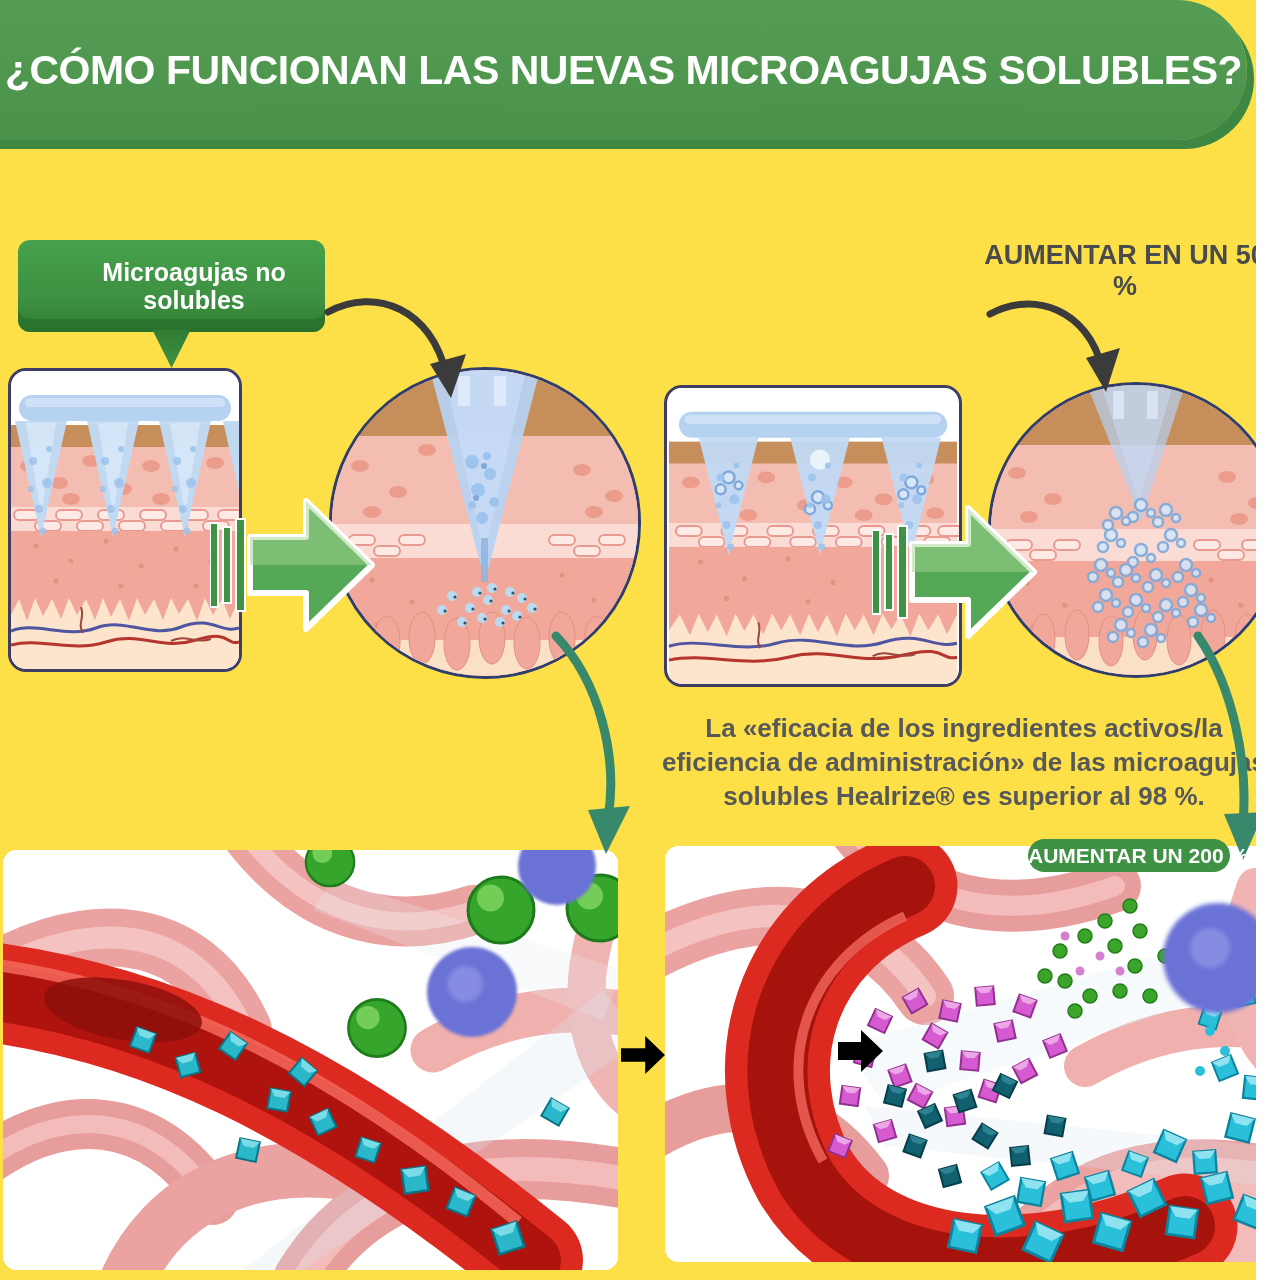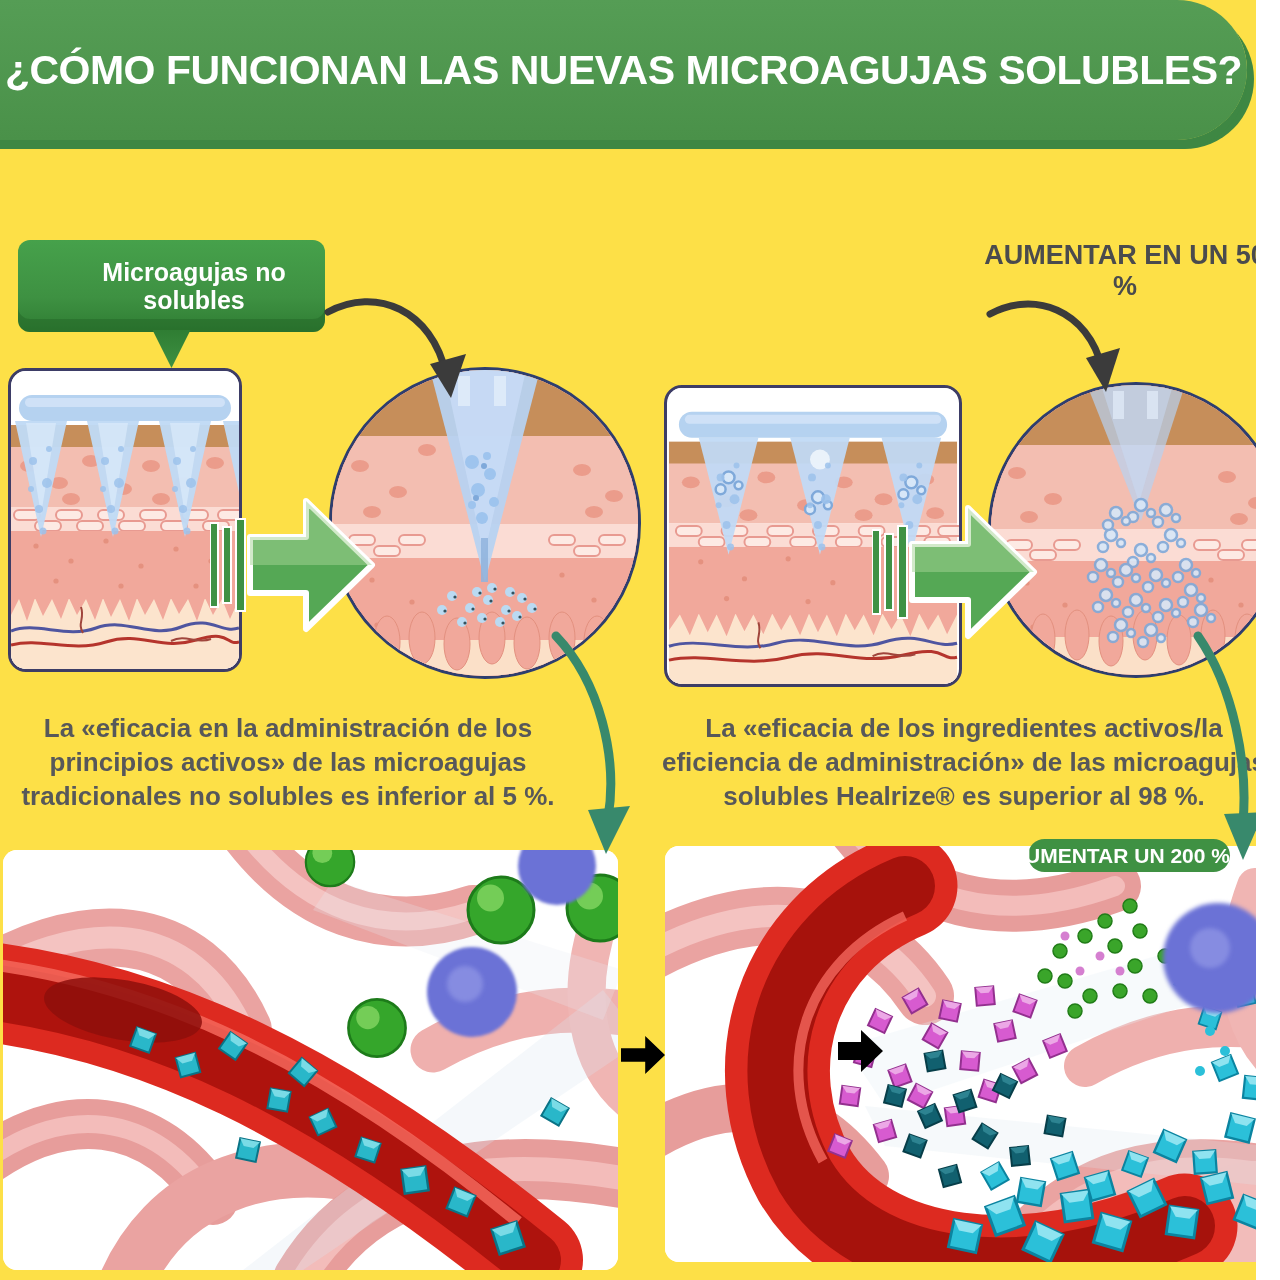--- a/index.html
+++ b/index.html
@@ -32,21 +32,21 @@
 
   .zoom-circle{border:3px solid #2e3e6e;border-radius:50%;overflow:hidden;background:#f2a89a;z-index:2;}
   .zoom-circle svg{display:block;width:100%;height:100%;}
 
   .photo{border-radius:14px;overflow:hidden;z-index:1;background:#fff;}
   .photo svg{display:block;width:100%;height:100%;}
 
   .block-arrow-black{background:#000;
       clip-path:polygon(0 32%,55% 32%,55% 0,100% 50%,55% 100%,55% 68%,0 68%);z-index:4;}
 
-  .badge{background:#3f9143;border-radius:17px;display:flex;align-items:center;justify-content:flex-end;
+  .badge{background:#3f9143;border-radius:17px;display:flex;align-items:center;justify-content:flex-start;
          z-index:5;}
   .badge-text{color:#fff;font-weight:bold;font-size:21px;white-space:nowrap;}
   .z3{z-index:3}.z4{z-index:4}
 </style>
 </head>
 <body>
 
 <svg width="0" height="0" style="position:absolute" aria-hidden="true">
 <defs>
   <g id="cb-t">
@@ -407,21 +407,20 @@
 
   <svg class="abs z4" style="left:542px;top:630px;" width="95" height="228" viewBox="0 0 95 228">
     <path d="M14,6 C58,52 76,128 66,188" stroke="#38896c" stroke-width="9" fill="none" stroke-linecap="round"></path>
     <polygon points="46,180 88,176 64,224" fill="#38896c"></polygon>
   </svg>
   <svg class="abs z4" style="left:1188px;top:630px;" width="85" height="235" viewBox="0 0 85 235">
     <path d="M10,6 C46,58 60,135 55,192" stroke="#38896c" stroke-width="9" fill="none" stroke-linecap="round"></path>
     <polygon points="36,184 76,182 55,230" fill="#38896c"></polygon>
   </svg>
 
-  <div class="abs desc" style="left:18px;top:712px;width:540px;">La «eficacia en la administración de los principios activos» de las microagujas tradicionales no solubles es inferior al 5 %.</div>
   <div class="abs desc" style="left:652px;top:712px;width:624px;">La «eficacia de los ingredientes activos/la eficiencia de administración» de las microagujas solubles Healrize® es superior al 98 %.</div>
 
   <div class="abs photo" style="left:3px;top:850px;width:615px;height:420px;">
     <svg viewBox="0 0 615 420">
       <rect width="615" height="420" fill="#fff"></rect>
       <g fill="none" stroke-linecap="round">
         <path d="M-40,140 C80,60 190,70 240,180" stroke="#eaa3a1" stroke-width="58"></path>
         <path d="M-40,140 C80,60 190,70 240,180" stroke="#f4c3c1" stroke-width="22"></path>
         <path d="M-30,320 C60,250 150,260 210,350" stroke="#e79d9b" stroke-width="50"></path>
         <path d="M-30,320 C60,250 150,260 210,350" stroke="#f3bcba" stroke-width="18"></path>

